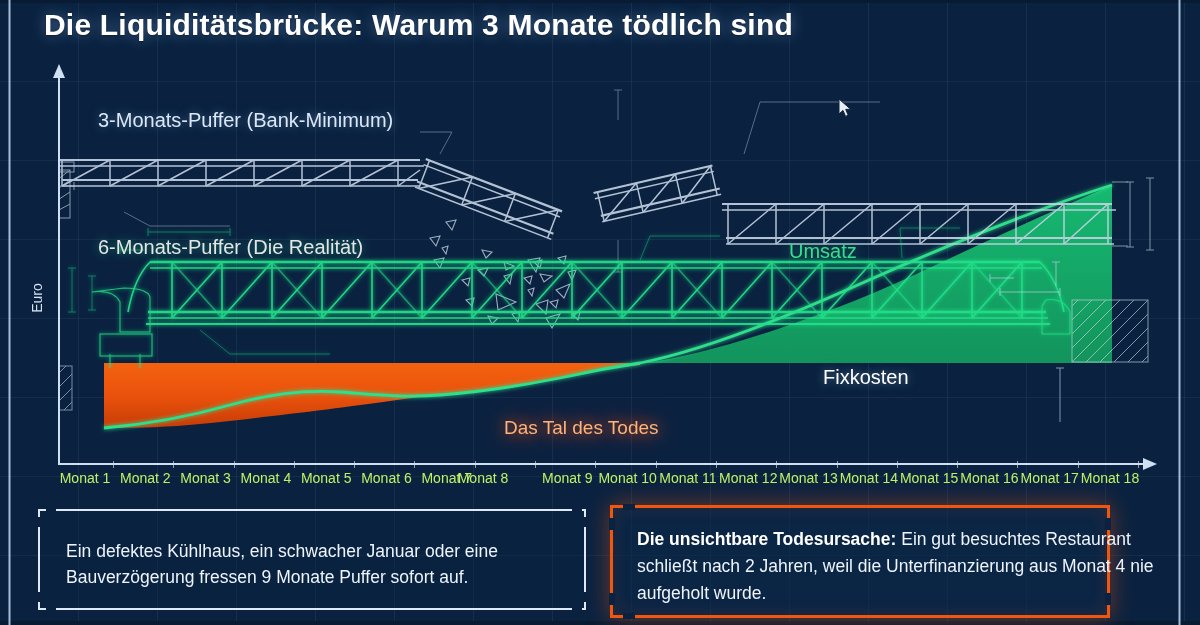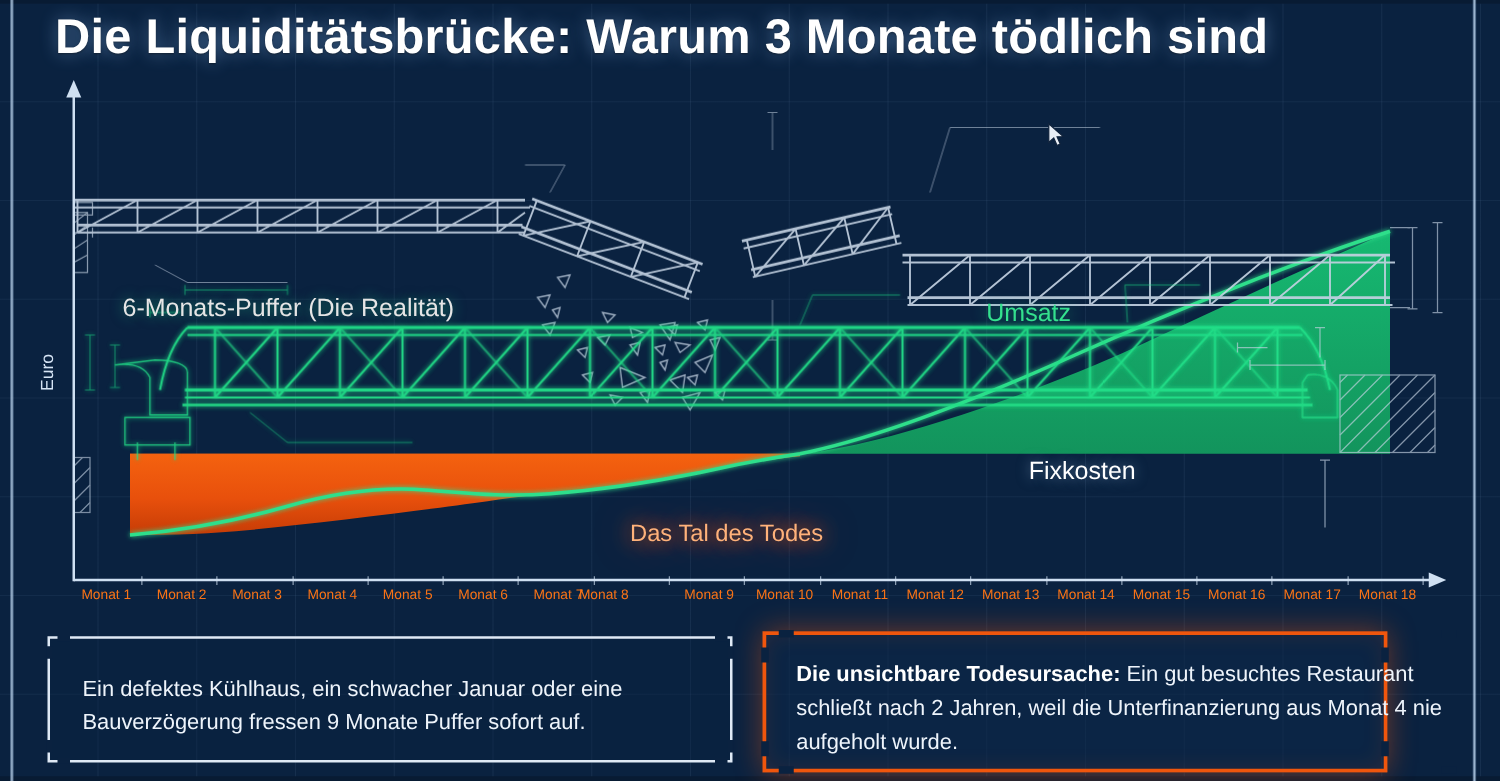--- a/index.html
+++ b/index.html
@@ -24,21 +24,21 @@
   .edge-line{position:absolute;top:0;height:625px;width:3px;
     background:linear-gradient(to right,rgba(160,195,235,.25),rgba(190,215,240,.85),rgba(160,195,235,.25));}
   .edge-left{left:8px;}
   .edge-right{left:1178px;}
   .top-strip{position:absolute;left:0;top:0;width:1200px;height:3px;background:#081b33;}
   .bot-strip{position:absolute;left:0;bottom:0;width:1200px;height:4px;background:#081b33;}
 
   
   .title{
     position:absolute;left:44px;top:8px;
-    font-size:39px;font-weight:700;color:#ffffff;letter-spacing:.2px;
+    font-size:30px;font-weight:700;color:#ffffff;letter-spacing:.2px;
     text-shadow:0 0 14px rgba(150,200,255,.45),0 1px 2px rgba(0,0,0,.6);
     white-space:nowrap;
   }
 
   
   .chart{position:absolute;left:0px;top:62px;width:1200px;height:430px;}
   .ylabel{
     position:absolute;left:-3px;top:228px;width:80px;text-align:center;
     transform:rotate(-90deg);transform-origin:center;
     font-size:14px;color:#d6e4f4;
@@ -49,21 +49,21 @@
   
   .lbl{position:absolute;white-space:nowrap;}
   .lbl-puffer3{left:98px;top:47px;font-size:20px;color:#dce8f6;text-shadow:0 0 10px rgba(140,180,225,.5);}
   .lbl-puffer6{left:98px;top:174px;font-size:20px;color:#e5e5e5;text-shadow:0 0 10px rgba(40,220,140,.55);}
   .lbl-umsatz{left:789px;top:178px;font-size:20px;color:#34e08e;text-shadow:0 0 12px rgba(30,200,130,.6);}
   .lbl-fix{left:823px;top:304px;font-size:20px;color:#ffffff;text-shadow:0 0 10px rgba(170,205,240,.5);}
   .lbl-tal{left:504px;top:355px;font-size:19px;color:#ffb27a;text-shadow:0 0 16px rgba(255,110,20,.95),0 0 30px rgba(255,90,10,.7);}
 
   
   .months{position:absolute;left:0;top:470px;width:1200px;height:22px;}
-  .month{position:absolute;font-size:11px;color:#f97316;transform:translateX(-50%);white-space:nowrap;}
+  .month{position:absolute;font-size:14px;color:#bef264;transform:translateX(-50%);white-space:nowrap;}
   .tick{position:absolute;top:-9px;width:1px;height:7px;background:rgba(210,228,245,.65);}
 
   
   .box{position:absolute;box-sizing:border-box;}
   .box-left{left:38px;top:509px;width:548px;height:101px;border:2px solid #dfe9f5;background:rgba(10,35,66,.35);}
   .box-left .cut{position:absolute;background:#0a2240;}
   .cut-t1{left:6px;top:-3px;width:10px;height:5px;}
   .cut-t2{left:532px;top:-3px;width:10px;height:5px;}
   .cut-b1{left:6px;bottom:-3px;width:10px;height:5px;}
   .cut-b2{left:532px;bottom:-3px;width:10px;height:5px;}
@@ -301,20 +301,21 @@
       <g>
         <line x1="59" y1="12" x2="59" y2="403" stroke="#cfe0f2" stroke-width="2"></line>
         <polygon points="59,2 53,16 65,16" fill="#cfe0f2"></polygon>
         <line x1="59" y1="402" x2="1146" y2="402" stroke="#cfe0f2" stroke-width="2"></line>
         <polygon points="1157,402 1143,396 1143,408" fill="#cfe0f2"></polygon>
       </g>
     </svg>
 
     <div class="ylabel">Euro</div>
 
+    <div class="lbl lbl-puffer3">3-Monats-Puffer (Bank-Minimum)</div>
     <div class="lbl lbl-puffer6">6-Monats-Puffer (Die Realität)</div>
     <div class="lbl lbl-umsatz">Umsatz</div>
     <div class="lbl lbl-fix">Fixkosten</div>
     <div class="lbl lbl-tal">Das Tal des Todes</div>
   </div>
 
   <div class="months">
       <div class="tick" style="left: 113px;"></div>
       <div class="month" style="left: 85px;">Monat 1</div>
       <div class="tick" style="left: 173.294px;"></div>

